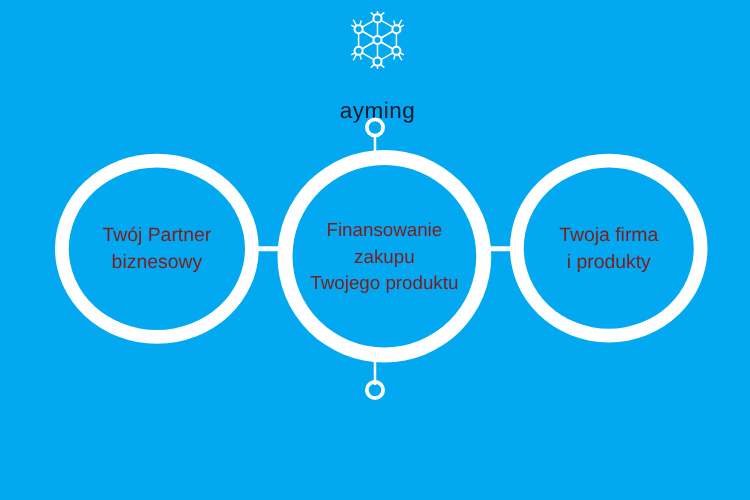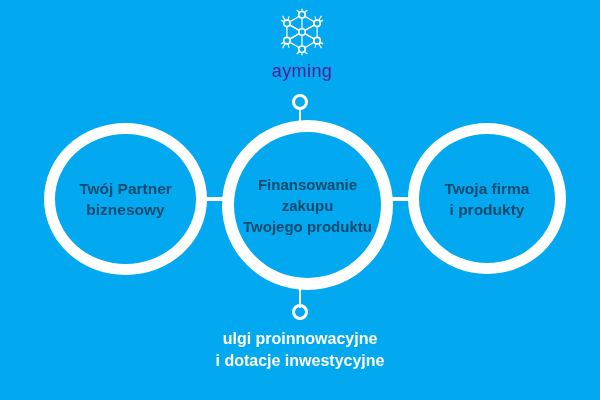--- a/index.html
+++ b/index.html
@@ -31,26 +31,26 @@
     height: 86px;
     text-align: center;
   }
   .brand-mark {
     width: 54px;
     height: 56px;
     margin: 0 auto;
     display: block;
   }
   .brand-word {
-    color: #4c1d95;
+    color: #0f172a;
     font-size: 18px;
     font-weight: 300;
     letter-spacing: 0.4px;
     line-height: 20px;
-    margin-top: 1px;
+    margin-top: 18px;
     white-space: nowrap;
   }
 
   
   .stem {
     position: absolute;
     width: 2px;
     background: #ffffff;
     left: 299px;
   }
@@ -98,22 +98,22 @@
     width: 171px; height: 170px;
     border-width: 12px;
     z-index: 3;
   }
   .ring-right {
     left: 408px; top: 123px;
     width: 158px; height: 151px;
   }
 
   .ring-label {
-    color: #0c4a6e;
-    font-weight: bold;
+    color: #7f1d1d;
+    font-weight: normal;
     text-align: center;
     line-height: 21px;
     white-space: pre-line;
     padding: 0 4px;
   }
   .ring-left   .ring-label { font-size: 15.5px; }
   .ring-center .ring-label { font-size: 15px; line-height: 21px; }
   .ring-right  .ring-label { font-size: 15.5px; }
 
   
@@ -204,16 +204,14 @@
 
   <div class="ring ring-center">
     <div class="ring-label">Finansowanie
 zakupu
 Twojego produktu</div>
   </div>
 
   <div class="stem stem-bottom"></div>
   <div class="node-ring node-bottom"></div>
 
-  <div class="caption">ulgi proinnowacyjne
-i dotacje inwestycyjne</div>
 
 </div>
 
 </body></html>

